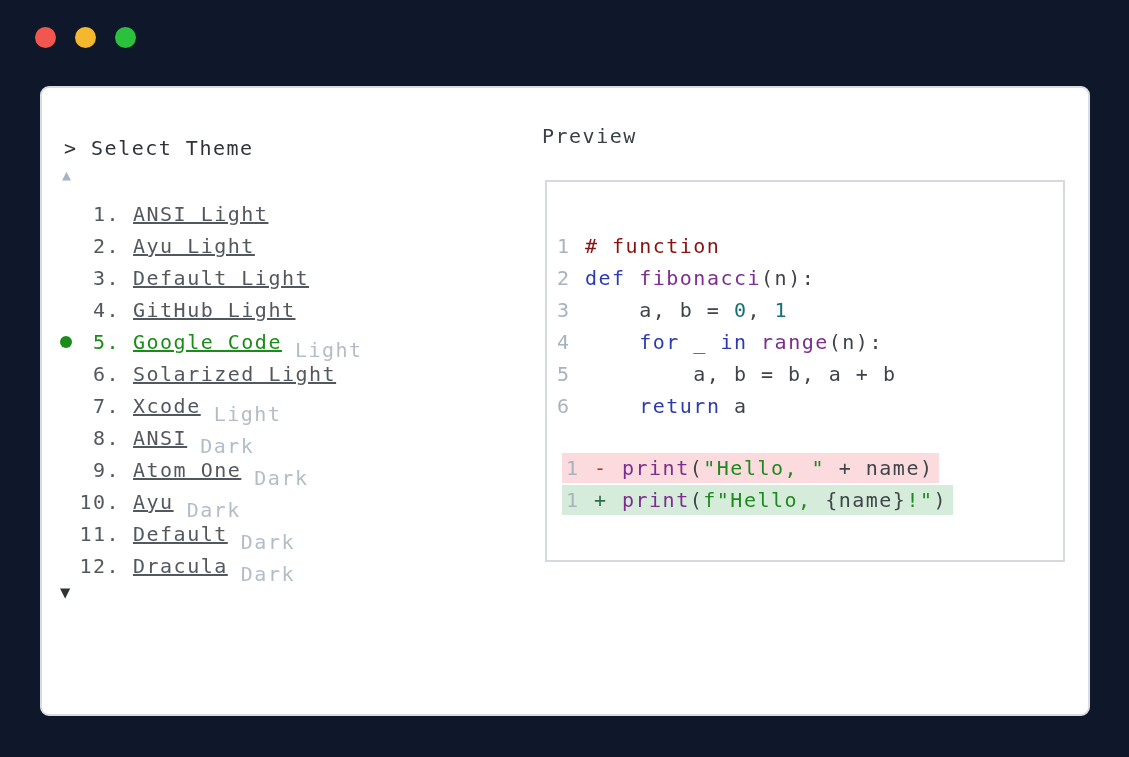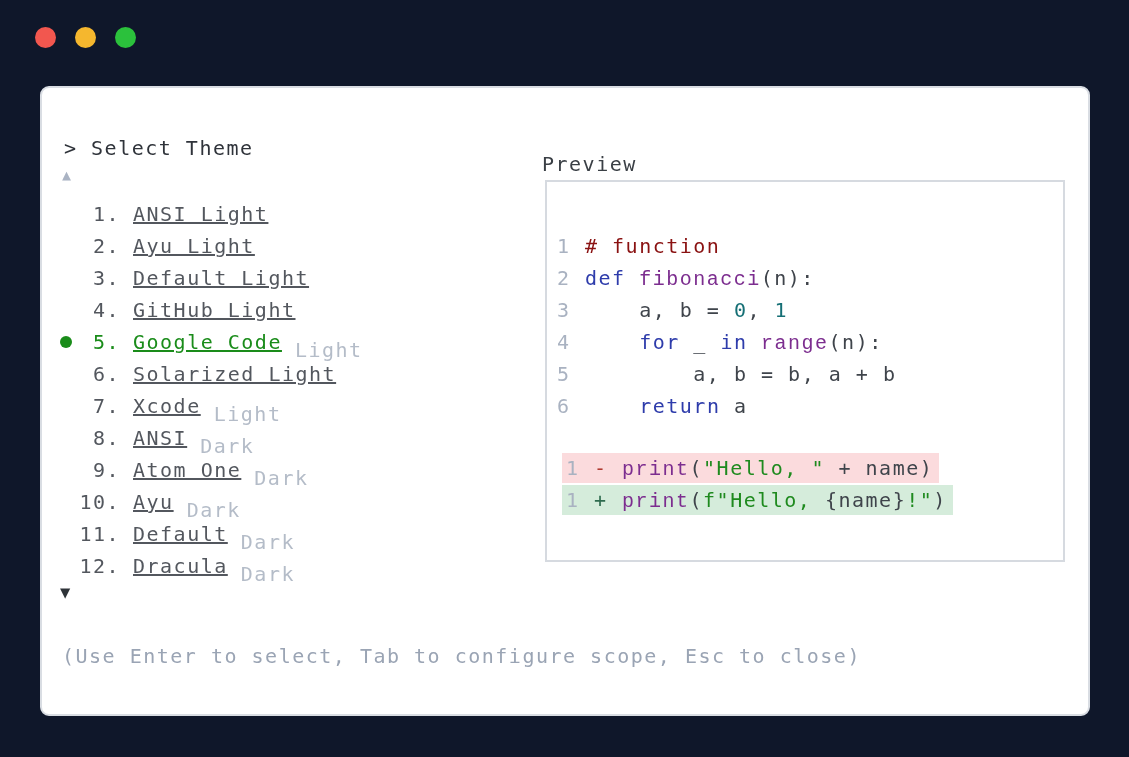--- a/index.html
+++ b/index.html
@@ -28,21 +28,21 @@
     border-radius:9px;
     background:#ffffff;
   }
   .mono { letter-spacing:1.5px; font-size:20px; white-space:pre; }
 
   .prompt {
     position:absolute; left:22px; top:48px;
     color:var(--header-text,#2f333a);
   }
   .preview-label {
-    position:absolute; left:500px; top:64px;
+    position:absolute; left:500px; top:36px;
     color:var(--preview-label,#3a3f45);
   }
   .scroll-up {
     position:absolute; left:20px; top:78px;
     font-size:15px; color:var(--scroll-up,#aab3c3);
   }
   .scroll-down {
     position:absolute; left:18px; top:494px;
     font-size:17px; color:var(--scroll-down,#2e3338);
   }
@@ -78,21 +78,21 @@
     border:2px solid var(--preview-border,#d6dae0);
     background:#ffffff;
     padding:48px 0 4px 10px;
     overflow:hidden;
   }
   .code-line { height:32px; line-height:32px; white-space:pre; }
   .line-num { display:inline-block; width:28px; color:var(--line-number,#a9b2c1); }
   .seg-plain    { color:var(--code-plain,#3f444b); }
   .seg-comment  { color:var(--code-comment,#8a1212); }
   .seg-keyword  { color:var(--code-keyword,#2e3cab); }
-  .seg-function { color:var(--code-function,#7c2d8f);font-family:Liberation Mono, monospace; }
+  .seg-function { color:var(--code-function,#7c2d8f); }
   .seg-number   { color:var(--code-number,#156f75); }
   .seg-string   { color:var(--code-string,#1e8a1e); }
   .code-spacer { height:31px; }
   .diff-row { margin-left:5px; height:32px; }
   .diff-line {
     display:inline-block; height:30px; line-height:30px;
     padding:0 6px 0 4px; white-space:pre;
   }
   .diff-line.removed { background:var(--diff-removed-bg,#fbdbdd); }
   .diff-line.added   { background:var(--diff-added-bg,#d5ecdb); }
@@ -117,18 +117,17 @@
     <div class="prompt mono">&gt; Select Theme</div>
 
     <div class="preview-label mono">Preview</div>
 
     <div class="scroll-up">▲</div>
 
     <div class="theme-list mono"><div class="theme-row"><span class="marker"></span><span class="theme-num">1.</span><span class="theme-name">ANSI Light</span></div><div class="theme-row"><span class="marker"></span><span class="theme-num">2.</span><span class="theme-name">Ayu Light</span></div><div class="theme-row"><span class="marker"></span><span class="theme-num">3.</span><span class="theme-name">Default Light</span></div><div class="theme-row"><span class="marker"></span><span class="theme-num">4.</span><span class="theme-name">GitHub Light</span></div><div class="theme-row selected"><span class="marker"><span class="marker-dot"></span></span><span class="theme-num">5.</span><span class="theme-name">Google Code</span><span class="theme-variant">Light</span></div><div class="theme-row"><span class="marker"></span><span class="theme-num">6.</span><span class="theme-name">Solarized Light</span></div><div class="theme-row"><span class="marker"></span><span class="theme-num">7.</span><span class="theme-name">Xcode</span><span class="theme-variant">Light</span></div><div class="theme-row"><span class="marker"></span><span class="theme-num">8.</span><span class="theme-name">ANSI</span><span class="theme-variant">Dark</span></div><div class="theme-row"><span class="marker"></span><span class="theme-num">9.</span><span class="theme-name">Atom One</span><span class="theme-variant">Dark</span></div><div class="theme-row"><span class="marker"></span><span class="theme-num">10.</span><span class="theme-name">Ayu</span><span class="theme-variant">Dark</span></div><div class="theme-row"><span class="marker"></span><span class="theme-num">11.</span><span class="theme-name">Default</span><span class="theme-variant">Dark</span></div><div class="theme-row"><span class="marker"></span><span class="theme-num">12.</span><span class="theme-name">Dracula</span><span class="theme-variant">Dark</span></div></div>
 
     <div class="scroll-down">▼</div>
 
-    <div class="hint mono">(Use Enter to select, Tab to configure scope, Esc to close)</div>
 
     <div class="preview-box mono"><div class="code-line"><span class="line-num">1</span><span class="seg seg-comment"># function</span></div><div class="code-line"><span class="line-num">2</span><span class="seg seg-keyword">def</span><span class="seg seg-plain"> </span><span class="seg seg-function">fibonacci</span><span class="seg seg-plain">(n):</span></div><div class="code-line"><span class="line-num">3</span><span class="seg seg-plain">    a, b = </span><span class="seg seg-number">0</span><span class="seg seg-plain">, </span><span class="seg seg-number">1</span></div><div class="code-line"><span class="line-num">4</span><span class="seg seg-plain">    </span><span class="seg seg-keyword">for</span><span class="seg seg-plain"> _ </span><span class="seg seg-keyword">in</span><span class="seg seg-plain"> </span><span class="seg seg-function">range</span><span class="seg seg-plain">(n):</span></div><div class="code-line"><span class="line-num">5</span><span class="seg seg-plain">        a, b = b, a + b</span></div><div class="code-line"><span class="line-num">6</span><span class="seg seg-plain">    </span><span class="seg seg-keyword">return</span><span class="seg seg-plain"> a</span></div><div class="code-spacer"></div><div class="diff-row"><span class="diff-line removed"><span class="diff-num">1</span><span class="diff-sign minus">-</span><span class="seg seg-function">print</span><span class="seg seg-plain">(</span><span class="seg seg-string">"Hello, "</span><span class="seg seg-plain"> + name)</span></span></div><div class="diff-row"><span class="diff-line added"><span class="diff-num">1</span><span class="diff-sign plus">+</span><span class="seg seg-function">print</span><span class="seg seg-plain">(</span><span class="seg seg-string">f"Hello, </span><span class="seg seg-plain">{name}</span><span class="seg seg-string">!"</span><span class="seg seg-plain">)</span></span></div></div>
 
   </div>
 </div>
 
 </body></html>

